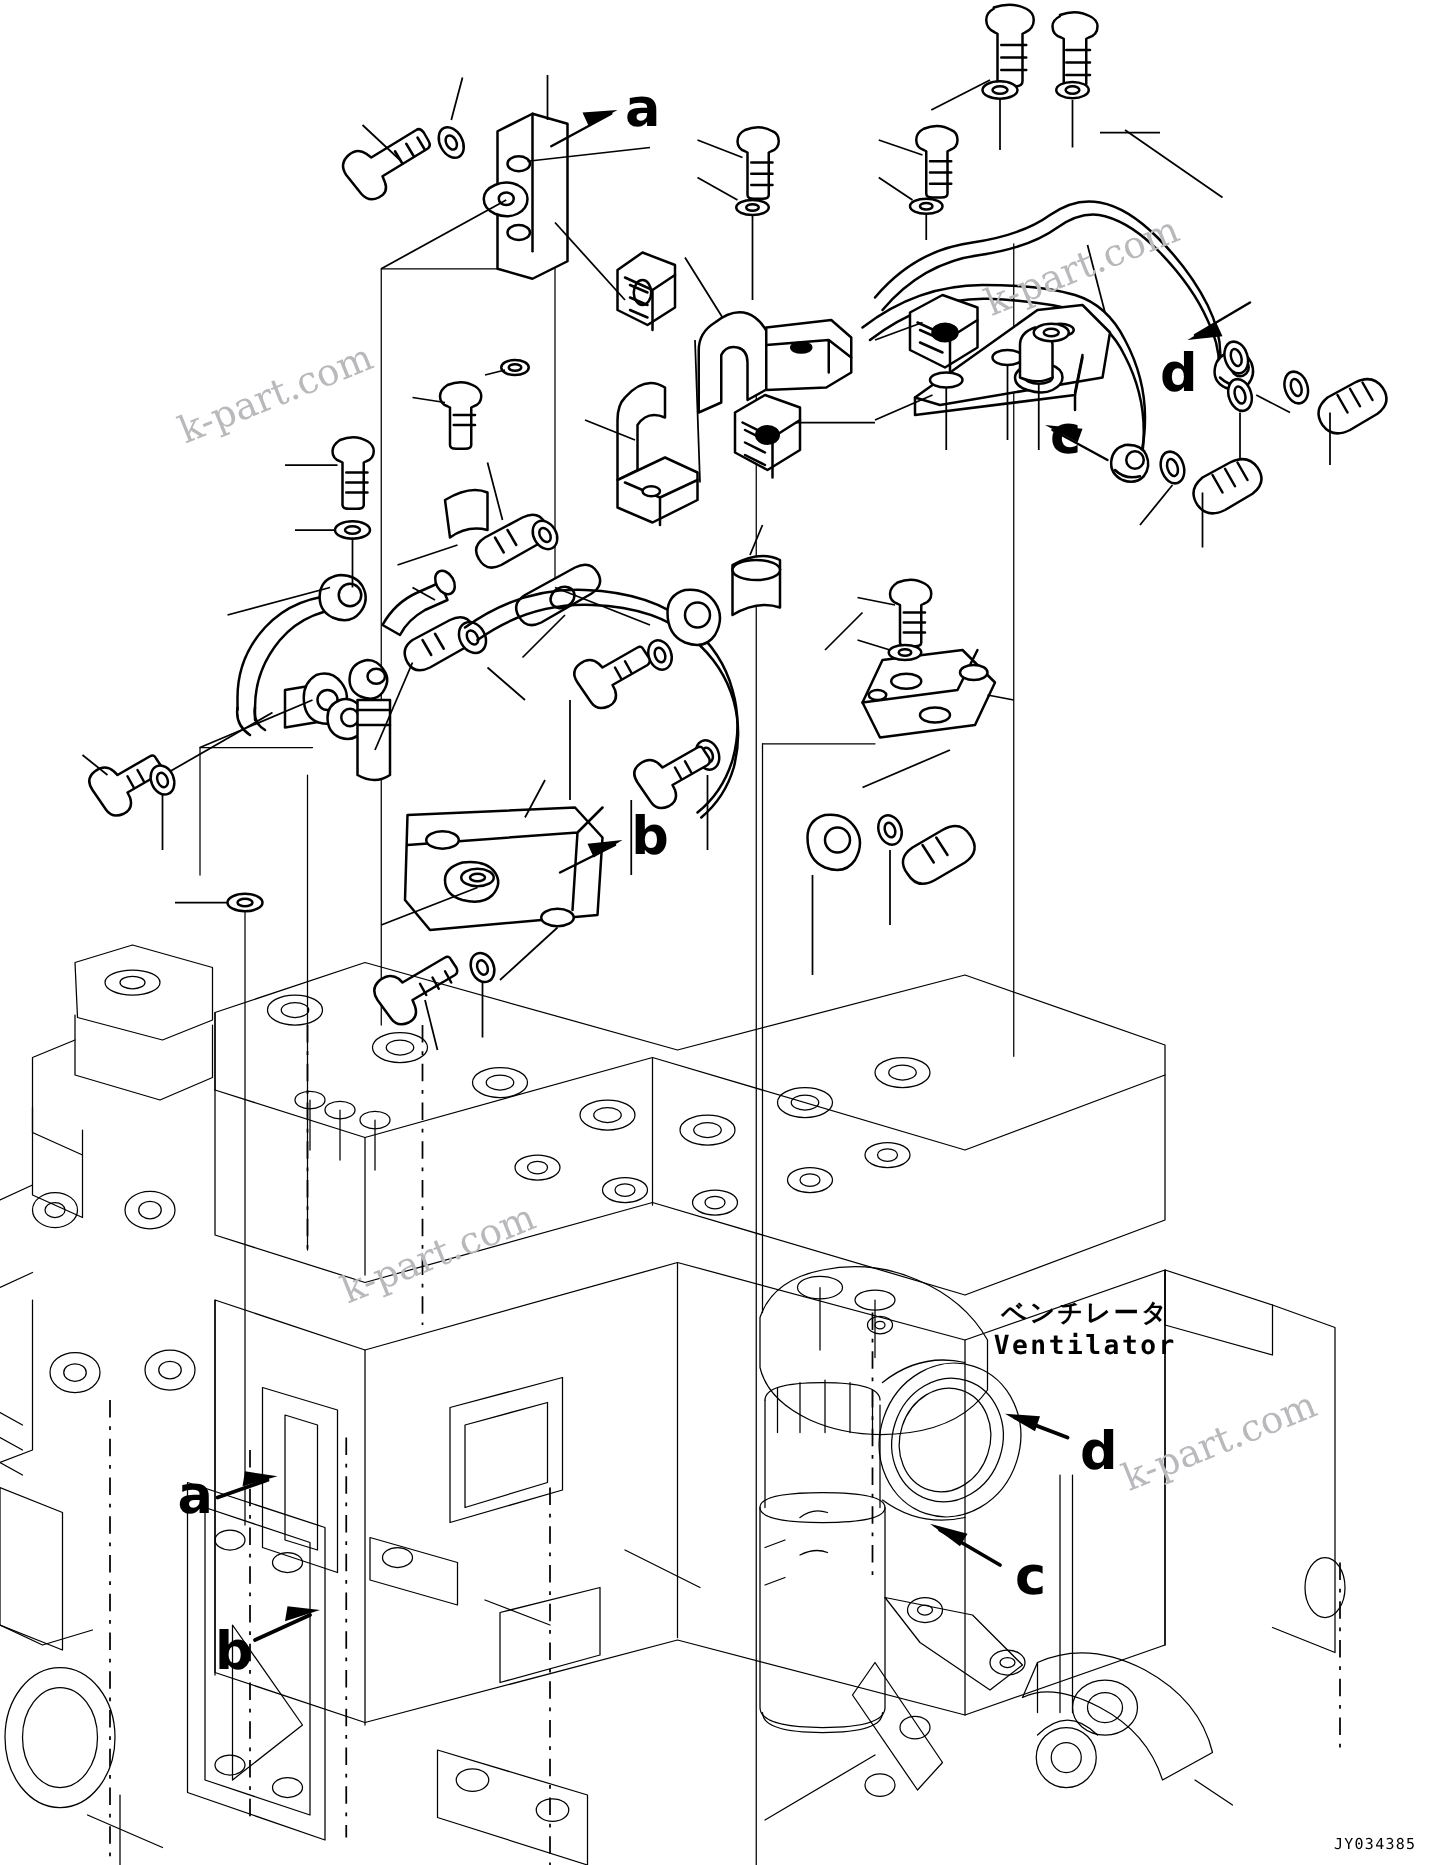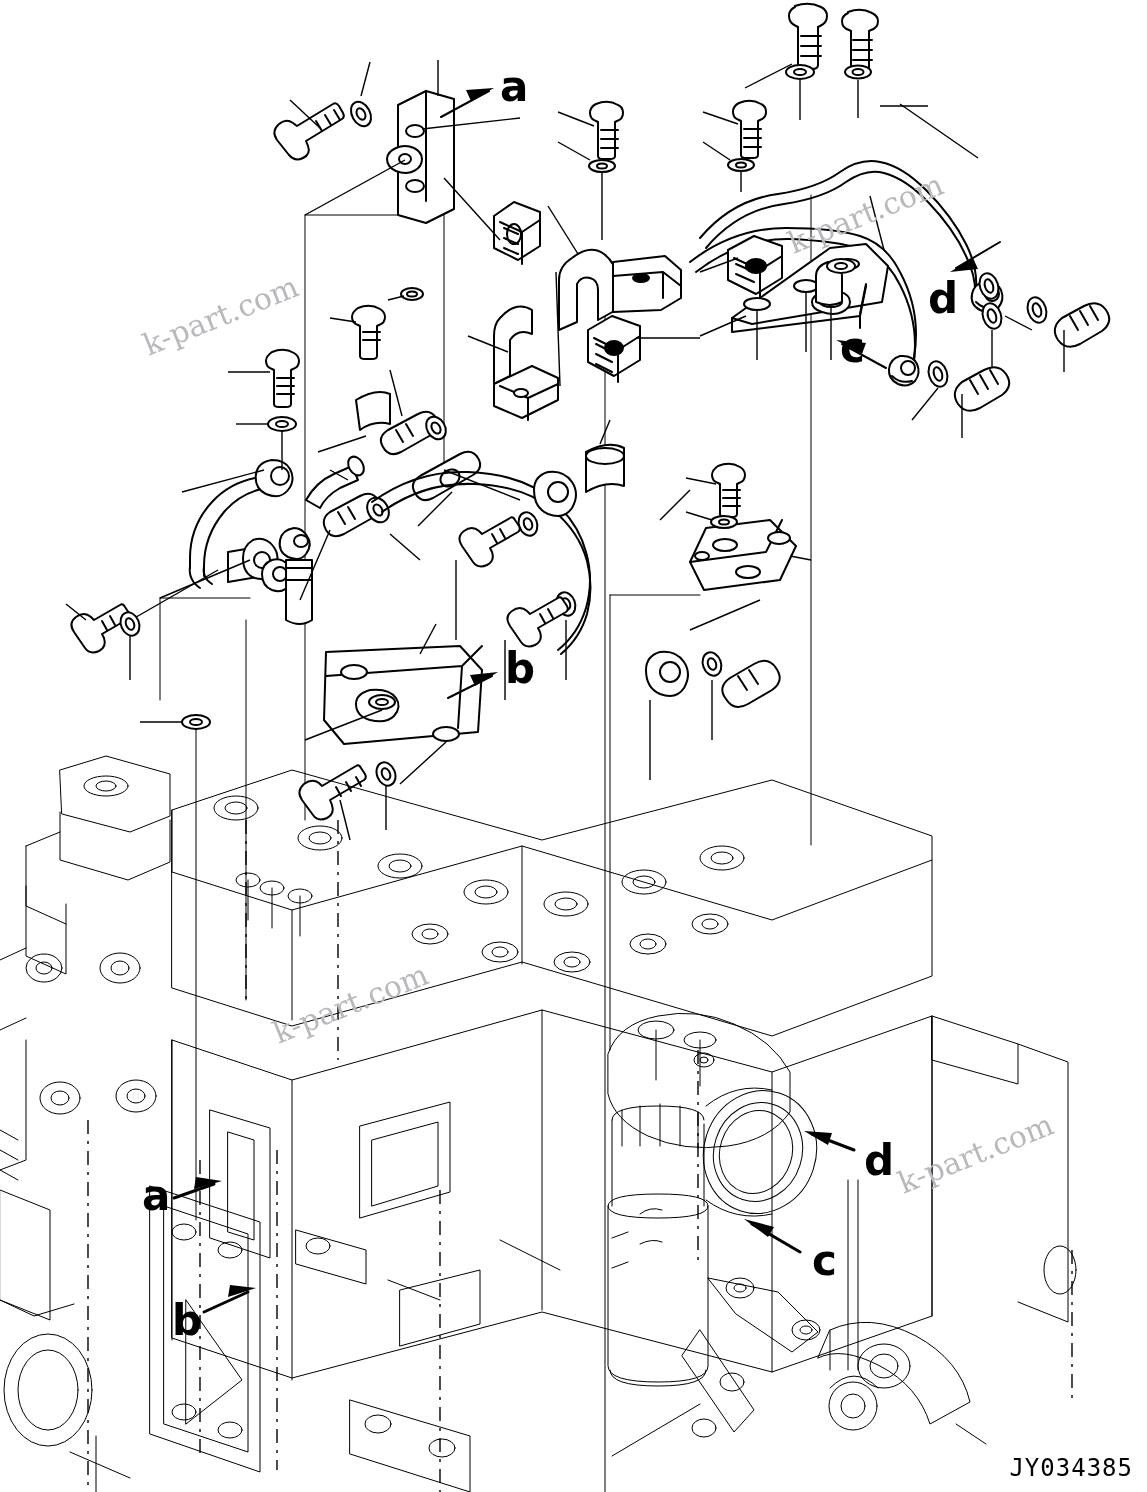--- a/index.html
+++ b/index.html
@@ -11,21 +11,21 @@
   .thin{fill:none;stroke:#000;stroke-width:1;stroke-linecap:round;stroke-linejoin:round;}
   .lead{fill:none;stroke:#000;stroke-width:1.4;}
   .dash{fill:none;stroke:#000;stroke-width:1.4;stroke-dasharray:14 7 3 7;}
   .white{fill:#fff;}
   .blk{fill:#000;}
   .callout{position:absolute;font-family:"DejaVu Sans",sans-serif;font-weight:700;color:#000;line-height:1;}
   .callout.big{font-size:42px;}
   .lbl{position:absolute;color:#000;text-align:center;line-height:1.25;}
   .lbl .jp{font-family:"DejaVu Sans",sans-serif;font-size:20px;letter-spacing:2px;font-weight:600;}
   .lbl .en{font-family:"DejaVu Sans Mono",monospace;font-size:21px;letter-spacing:2px;font-weight:600;}
-  .dwg{position:absolute;right:14px;bottom:10px;font-family:"DejaVu Sans Mono",monospace;font-size:24px;letter-spacing:1px;color:#000;}
+  .dwg{position:absolute;right:14px;bottom:10px;font-family:"DejaVu Sans Mono",monospace;font-size:12px;letter-spacing:1px;color:#000;}
   .wm{position:absolute;font-family:"DejaVu Serif",serif;font-size:30px;color:#b9b9bd;
       transform-origin:0 0;white-space:nowrap;user-select:none;}
 </style>
 </head>
 <body>
 
 <div id="page">
 
   <svg class="layer" viewBox="0 0 1147 1492">
 
@@ -557,20 +557,24 @@
 
   <div class="callout big" style="left:500px;top:66px;">a</div>
   <div class="callout big" style="left:505px;top:648px;">b</div>
   <div class="callout big" style="left:840px;top:327px;">c</div>
   <div class="callout big" style="left:928px;top:278px;">d</div>
   <div class="callout big" style="left:142px;top:1175px;">a</div>
   <div class="callout big" style="left:172px;top:1300px;">b</div>
   <div class="callout big" style="left:812px;top:1240px;">c</div>
   <div class="callout big" style="left:864px;top:1140px;">d</div>
 
+  <div class="lbl" style="left:795px;top:1038px;">
+    <div class="jp">ベンチレータ</div>
+    <div class="en">Ventilator</div>
+  </div>
 
   <div class="wm" style="left:138px;top:330px;transform:rotate(-22deg);">k-part.com</div>
   <div class="wm" style="left:783px;top:228px;transform:rotate(-22deg);">k-part.com</div>
   <div class="wm" style="left:268px;top:1018px;transform:rotate(-22deg);">k-part.com</div>
   <div class="wm" style="left:893px;top:1168px;transform:rotate(-22deg);">k-part.com</div>
 
   <div class="dwg">JY034385</div>
 
 </div>
 

